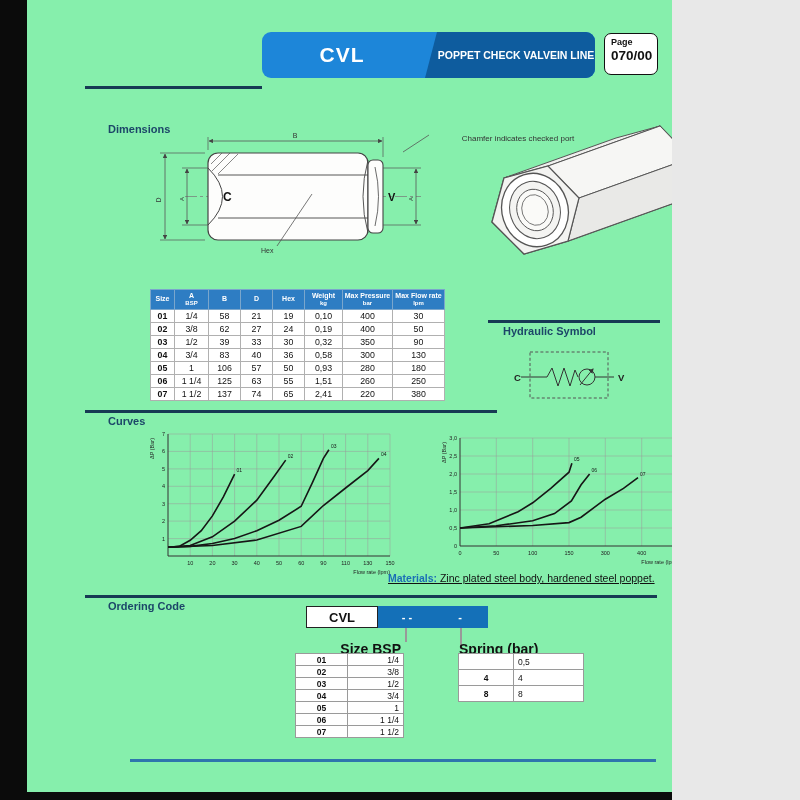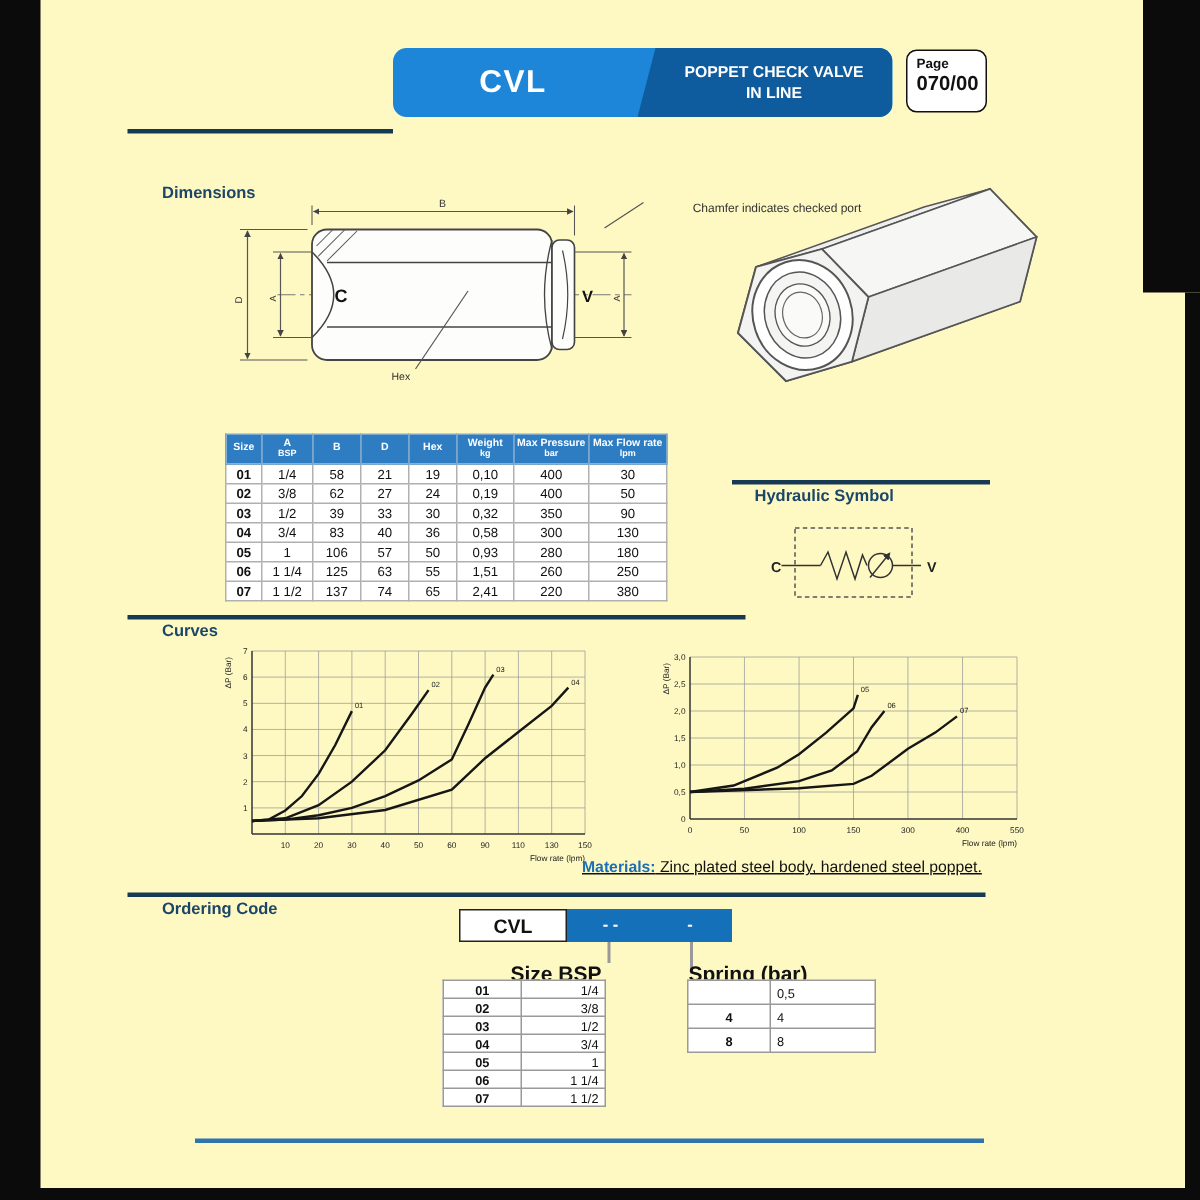--- a/index.html
+++ b/index.html
@@ -1,26 +1,26 @@
 <!DOCTYPE html>
 <html><head>
 <meta charset="utf-8">
 <style>
   html,body{margin:0;padding:0;}
   body{font-family:"Liberation Sans",sans-serif;background:#e8e8e8;}
-  #page{position:relative;width:800px;height:800px;background:#fef9c3;overflow:hidden;}
+  #page{position:relative;width:672px;height:800px;background:#86efac;overflow:hidden;}
   .abs{position:absolute;}
   .scanbar{background:#0b0b0b;}
   
   #titlebar{left:262px;top:32px;width:333px;height:46px;background:#1d86d9;border-radius:9px;overflow:hidden;}
   #titlebar .dark{position:absolute;left:163px;top:0;width:170px;height:46px;background:#0e5c9e;
     clip-path:polygon(12px 0,100% 0,100% 100%,0% 100%);}
   #cvl-label{position:absolute;left:0;top:0;width:160px;height:46px;display:flex;align-items:center;justify-content:center;
     color:#fff;font-size:21px;font-weight:bold;letter-spacing:1px;}
-  #title-text{position:absolute;left:175px;top:0;width:158px;height:46px;display:flex;flex-direction:column;
+  #title-text{position:absolute;left:175px;top:0;width:158px;height:46px;display:flex;flex-direction:row;
     align-items:center;justify-content:center;color:#fff;font-size:10.5px;font-weight:bold;line-height:1.35;text-align:center;}
   #pagebox{left:604px;top:33px;width:54px;height:42px;border:1.6px solid #111;border-radius:7px;background:#fff;
     padding:3px 0 0 6px;box-sizing:border-box;}
   #pagebox .pl{font-size:9px;font-weight:bold;color:#111;}
   #pagebox .pn{font-size:13.5px;font-weight:bold;color:#111;margin-top:1px;}
   
   .sec-line{height:3px;background:#173a54;}
   .sec-title{font-size:11px;font-weight:bold;color:#1c4668;}
   
   #dimtable{border-collapse:collapse;table-layout:fixed;width:294px;background:#fff;}

